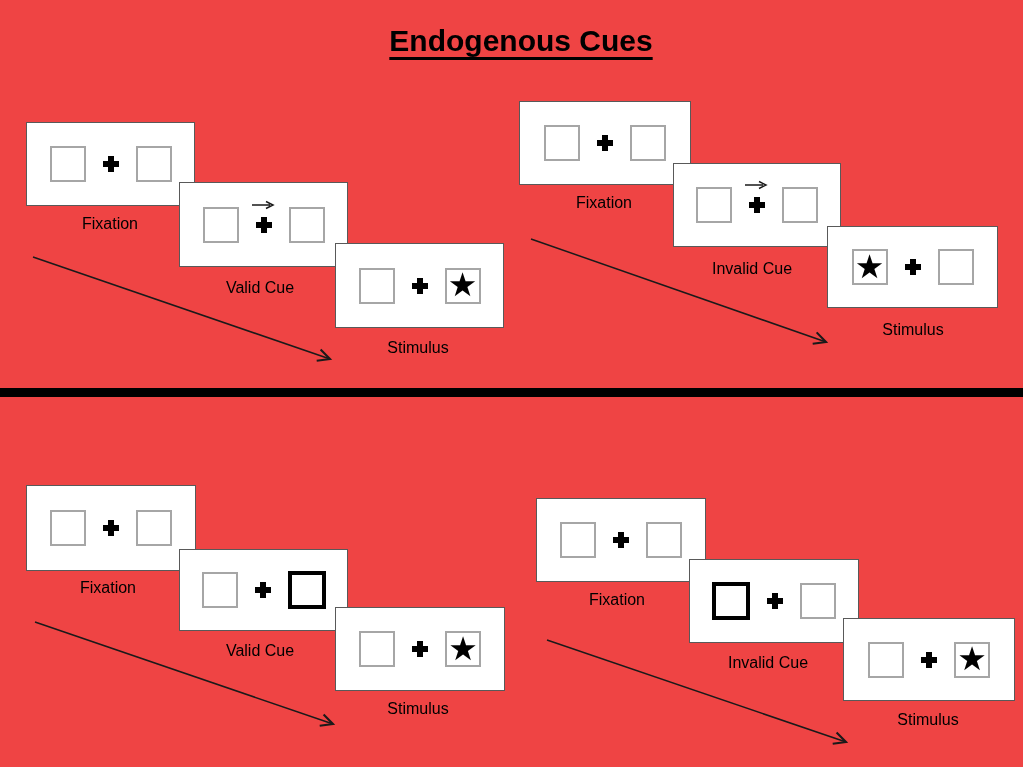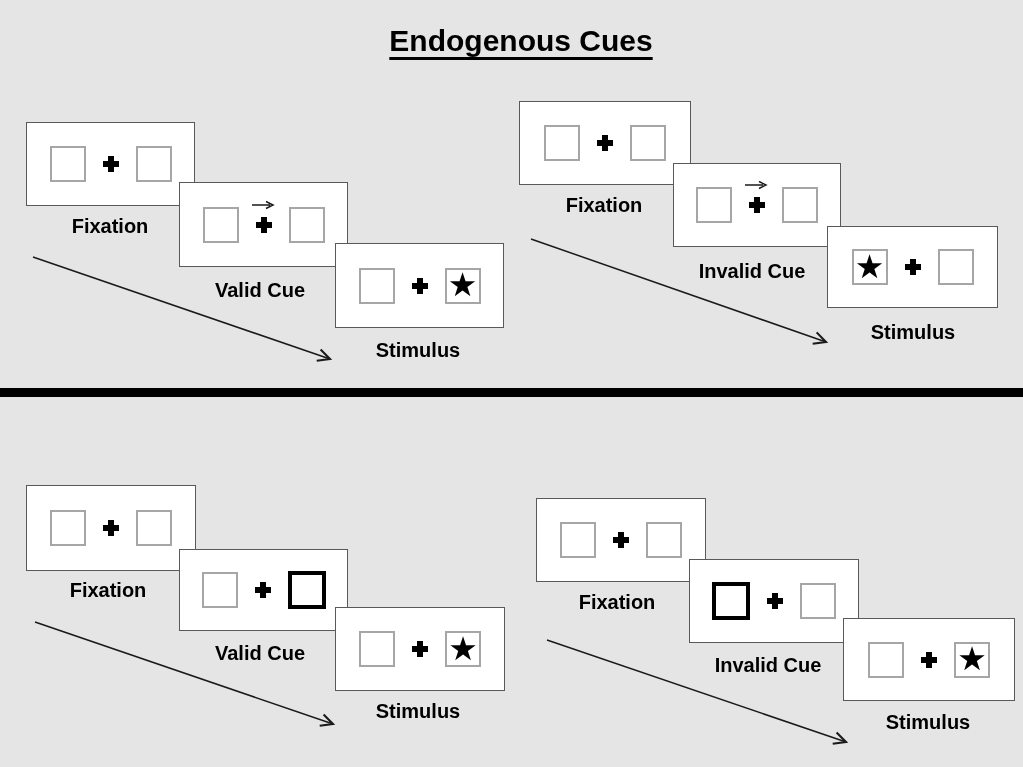--- a/index.html
+++ b/index.html
@@ -1,17 +1,17 @@
 <!DOCTYPE html>
 <html><head>
 <meta charset="utf-8">
 <style>
   html,body{margin:0;padding:0;background:#fff;}
   .stage{
-    position:relative;width:1023px;height:767px;background:#e5e5e5;overflow:hidden;
+    position:relative;width:1023px;height:767px;background:#ef4444;overflow:hidden;
     font-family:"Liberation Sans",sans-serif;color:#000;
   }
   .title{
     position:absolute;transform:translateX(-50%);white-space:nowrap;
     font-size:30px;font-weight:bold;
     text-decoration:underline;text-decoration-thickness:3px;text-underline-offset:6px;
   }
   .divider{position:absolute;left:0;width:1023px;height:9px;background:#000;}
   .panel{
     position:absolute;background:#ffffff;border:1.5px solid #595959;box-sizing:border-box;
@@ -23,21 +23,21 @@
   }
   .box.highlighted{width:38px;height:38px;border:4px solid #000;}
   .star{font-size:33px;line-height:1;font-family:"DejaVu Sans",sans-serif;color:#000;transform:translateY(-1px);}
   .plus-wrap{position:relative;width:16px;height:16px;flex:0 0 auto;}
   .plus{position:absolute;left:0;top:0;width:16px;height:16px;}
   .plus::before{content:"";position:absolute;left:0;top:5px;width:16px;height:6px;background:#000;}
   .plus::after{content:"";position:absolute;left:5px;top:0;width:6px;height:16px;background:#000;}
   .cue-arrow{position:absolute;left:50%;top:-17px;transform:translateX(-50%);}
   .plabel{
     position:absolute;transform:translateX(-50%);white-space:nowrap;
-    font-size:20px;font-weight:bold;line-height:1.1;
+    font-size:16px;font-weight:normal;line-height:1.1;
   }
   .seq-arrow{position:absolute;overflow:visible;}
 </style>
 </head>
 <body>
 
 <div class="stage">
 
   <div class="title" style="left:521px;top:24px;">Endogenous Cues</div>
 

